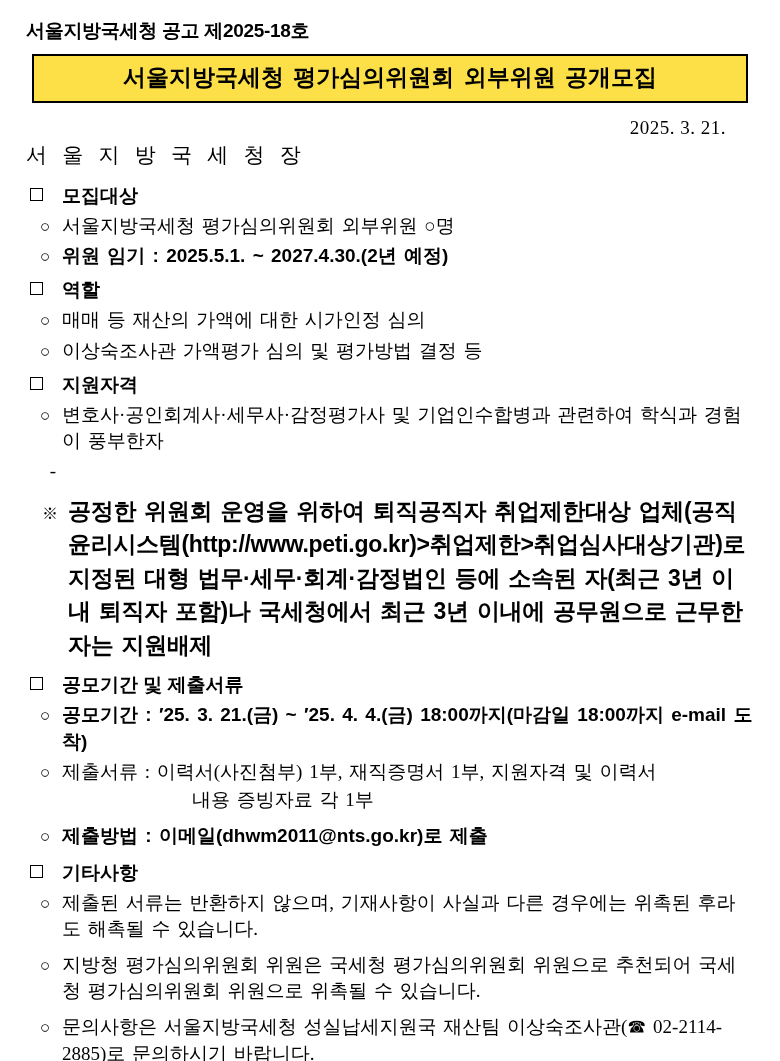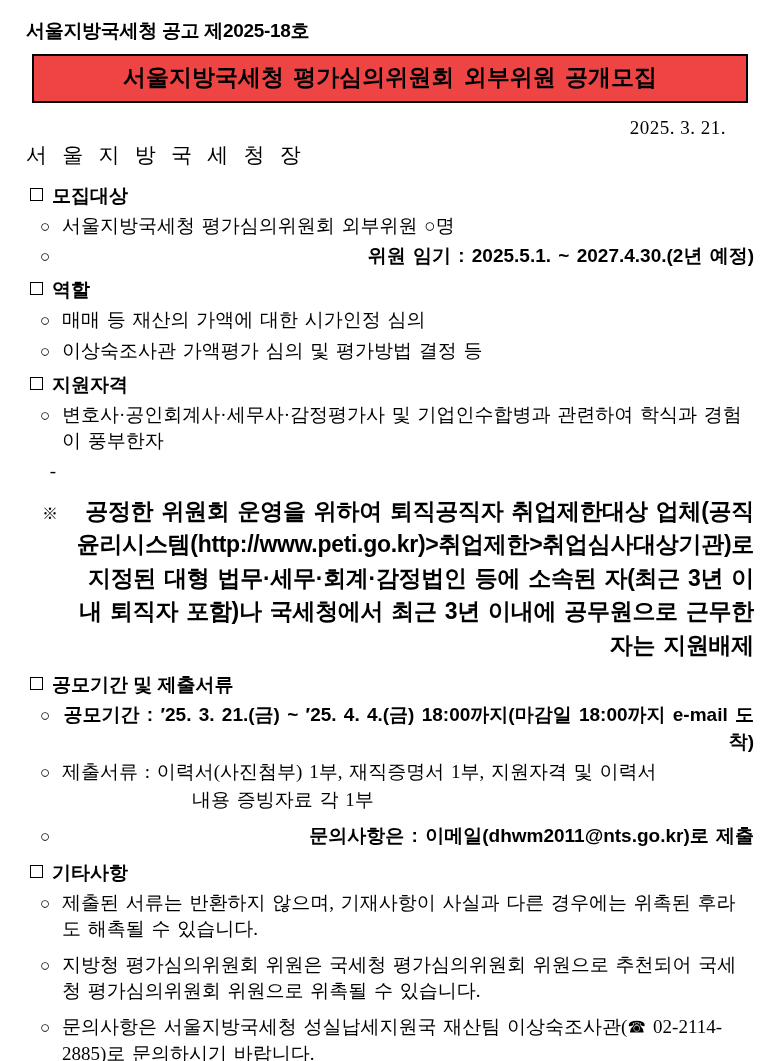--- a/index.html
+++ b/index.html
@@ -21,21 +21,21 @@
   
   .notice-no {
     font-family: "Liberation Sans", sans-serif;
     font-weight: bold;
     font-size: 19px;
     letter-spacing: -0.3px;
     margin: 4px 0 10px 0;
   }
   
   .title-box {
-    background: #ef4444;
+    background: #fde047;
     border: 2px solid #000000;
     text-align: center;
     padding: 6px 4px 8px 4px;
     margin: 0 6px 14px 6px;
   }
   .title-box .title-text {
     font-family: "Liberation Sans", sans-serif;
     font-weight: bold;
     font-size: 23px;
     letter-spacing: 0px;
@@ -65,21 +65,21 @@
   .section {
     margin: 0 0 6px 0;
   }
   .sec-head {
     font-family: "Liberation Sans", sans-serif;
     font-weight: bold;
     font-size: 19px;
     margin: 8px 0 4px 4px;
     display: flex;
     align-items: baseline;
-    gap: 9px;
+    gap: 19px;
   }
   .sq {
     display: inline-block;
     width: 13px;
     height: 13px;
     border: 1.6px solid #000;
     box-sizing: border-box;
     flex: 0 0 auto;
     position: relative;
     top: -1px;
@@ -118,21 +118,20 @@
     font-size: 18px;
   }
   .note {
     font-size: 23px;
     line-height: 1.46;
     letter-spacing: -0.3px;
   }
   .sbold {
     font-family: "Liberation Sans", sans-serif;
     font-weight: bold;
-    text-align: right;
   }
   .indent-cont2 {
     padding-left: 130px;
     font-size: 19px;
     margin: -2px 0 6px 0;
   }
   .sp-gap { margin-top: 10px; }
 </style>
 </head>
 <body>
@@ -216,21 +215,21 @@
       <li class="item">
         <span class="bullet-o">○</span>
         <span class="itxt">제출서류 : 이력서(사진첨부) 1부, 재직증명서 1부, 지원자격 및 이력서</span>
       </li>
       <li class="item">
         <span class="bullet-o">&nbsp;</span>
         <span class="itxt indent-cont2">내용 증빙자료 각 1부</span>
       </li>
       <li class="item">
         <span class="bullet-o">○</span>
-        <span class="itxt sbold">문의사항은 : 이메일(dhwm2011@nts.go.kr)로 제출</span>
+        <span class="itxt sbold">제출방법 : 이메일(dhwm2011@nts.go.kr)로 제출</span>
       </li>
     </ul>
   </div>
 
   <div class="section sp-gap">
     <div class="sec-head">
       <span class="sq"></span>
       <span>기타사항</span>
     </div>
     <ul class="items">

